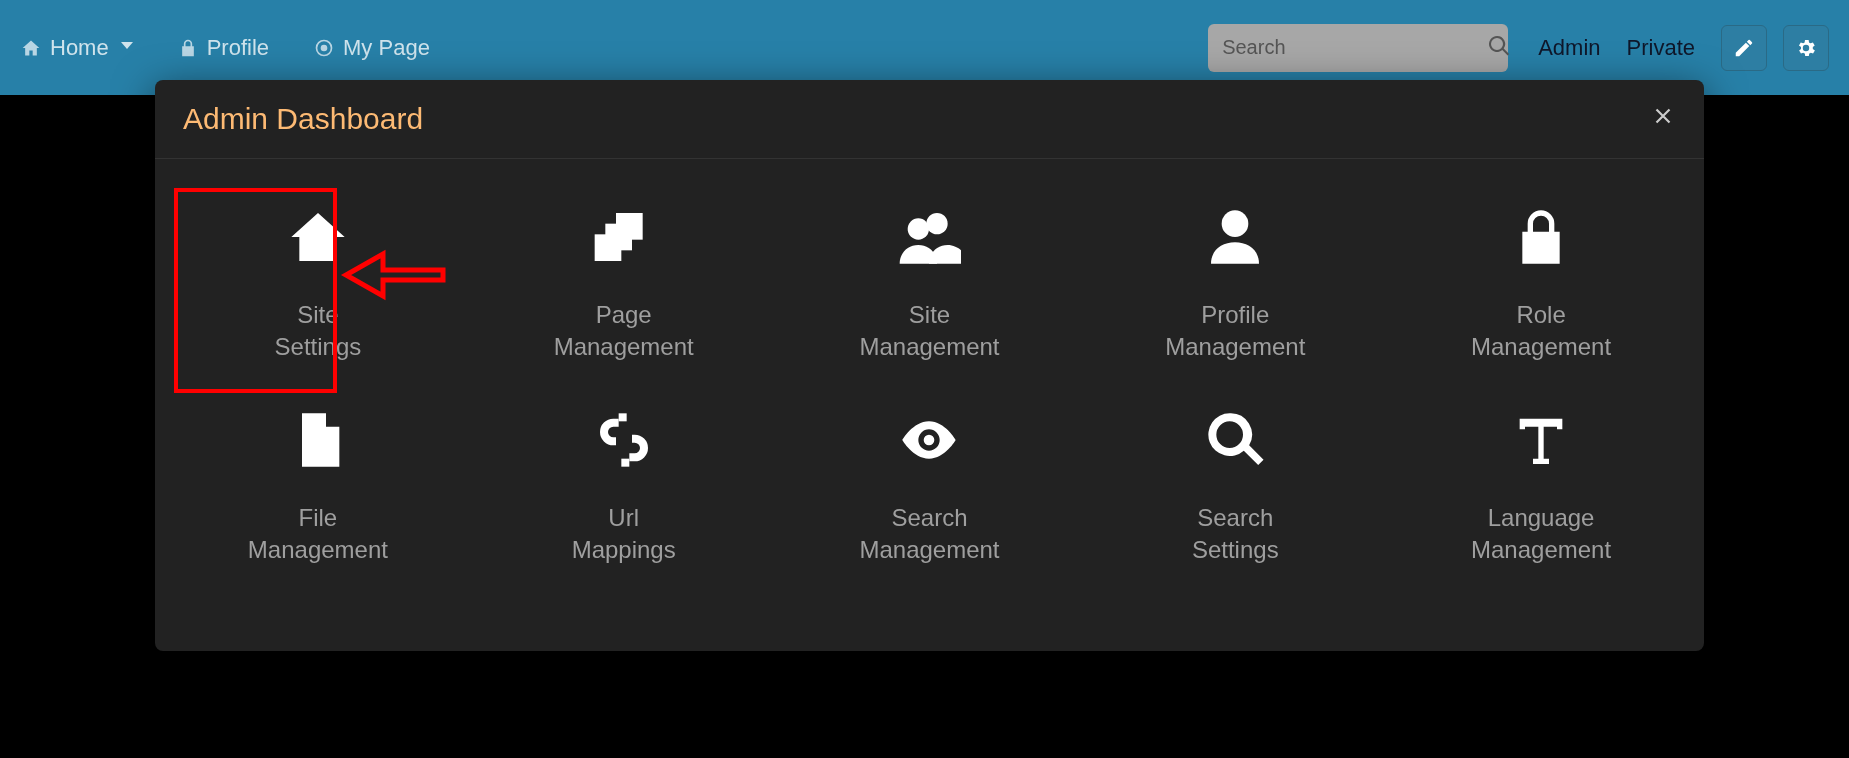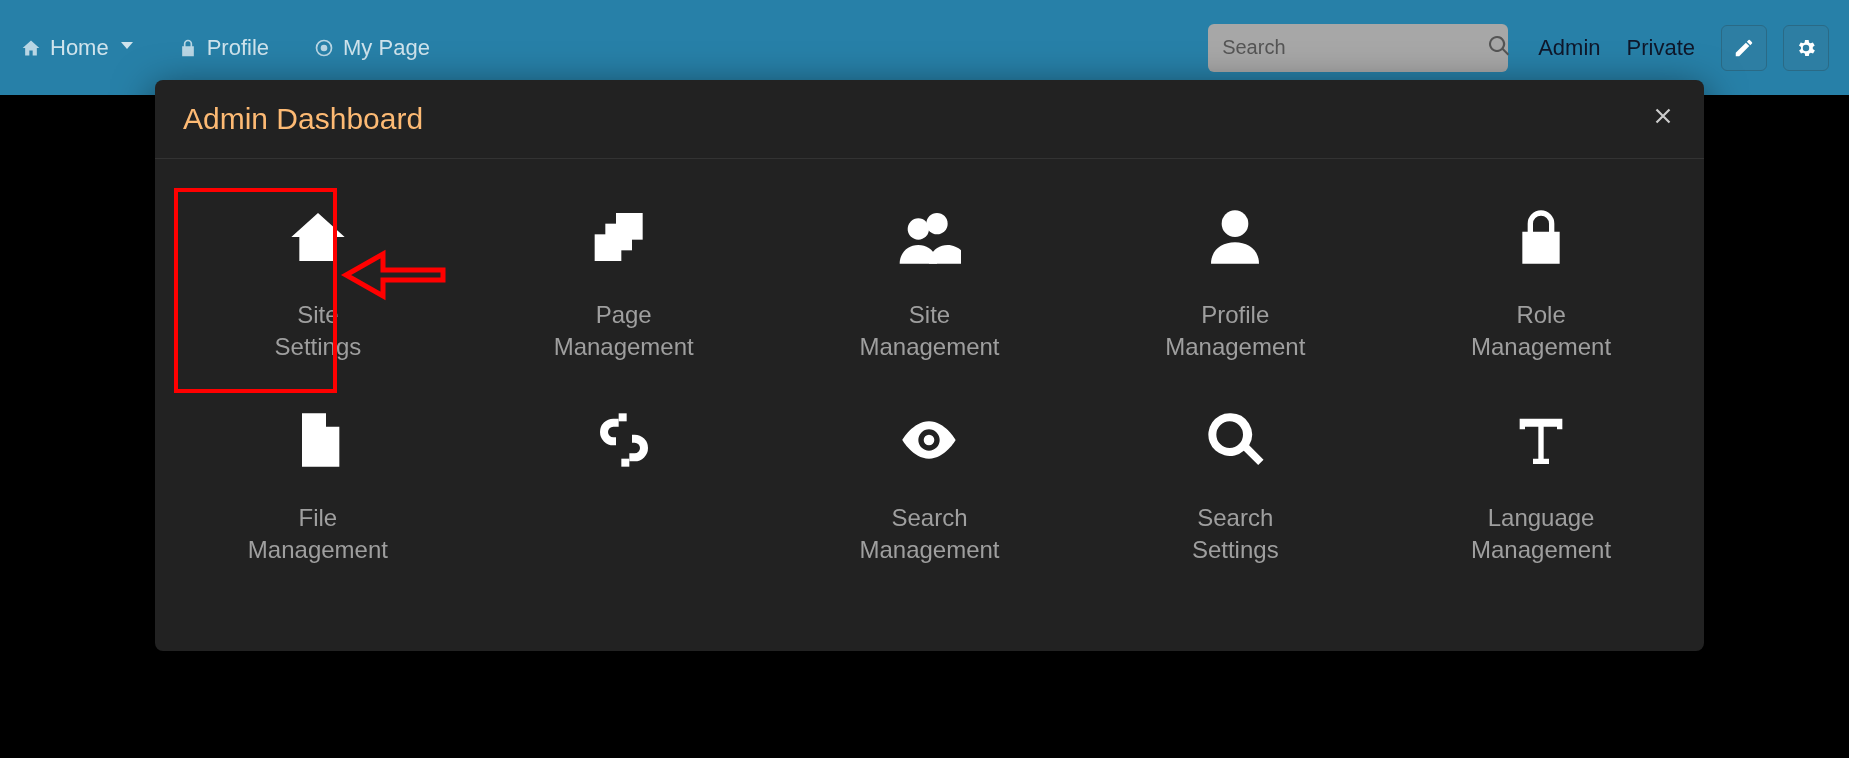--- a/index.html
+++ b/index.html
@@ -283,20 +283,22 @@
 
     <div class="tile">
       <div class="big-icon">
         <svg viewBox="0 0 24 24">
           <path d="M8 4a5 5 0 00-5 5 5 5 0 005 5h1v-3H8a2 2 0 110-4h2V4H8z"></path>
           <path d="M16 20a5 5 0 005-5 5 5 0 00-5-5h-1v3h1a2 2 0 110 4h-2v3h2z"></path>
           <rect x="10" y="2" width="3" height="3"></rect>
           <rect x="11" y="19" width="3" height="3"></rect>
         </svg>
       </div>
+      <div class="tile-label">Url
+Mappings</div>
     </div>
 
     <div class="tile">
       <div class="big-icon">
         <svg viewBox="0 0 24 24">
             <path d="M12 5C6 5 2 12 2 12s4 7 10 7 10-7 10-7-4-7-10-7zm0 11a4 4 0 110-8 4 4 0 010 8z"></path>
             <circle cx="12" cy="12" r="2"></circle>
           </svg>
       </div>
       <div class="tile-label">Search

